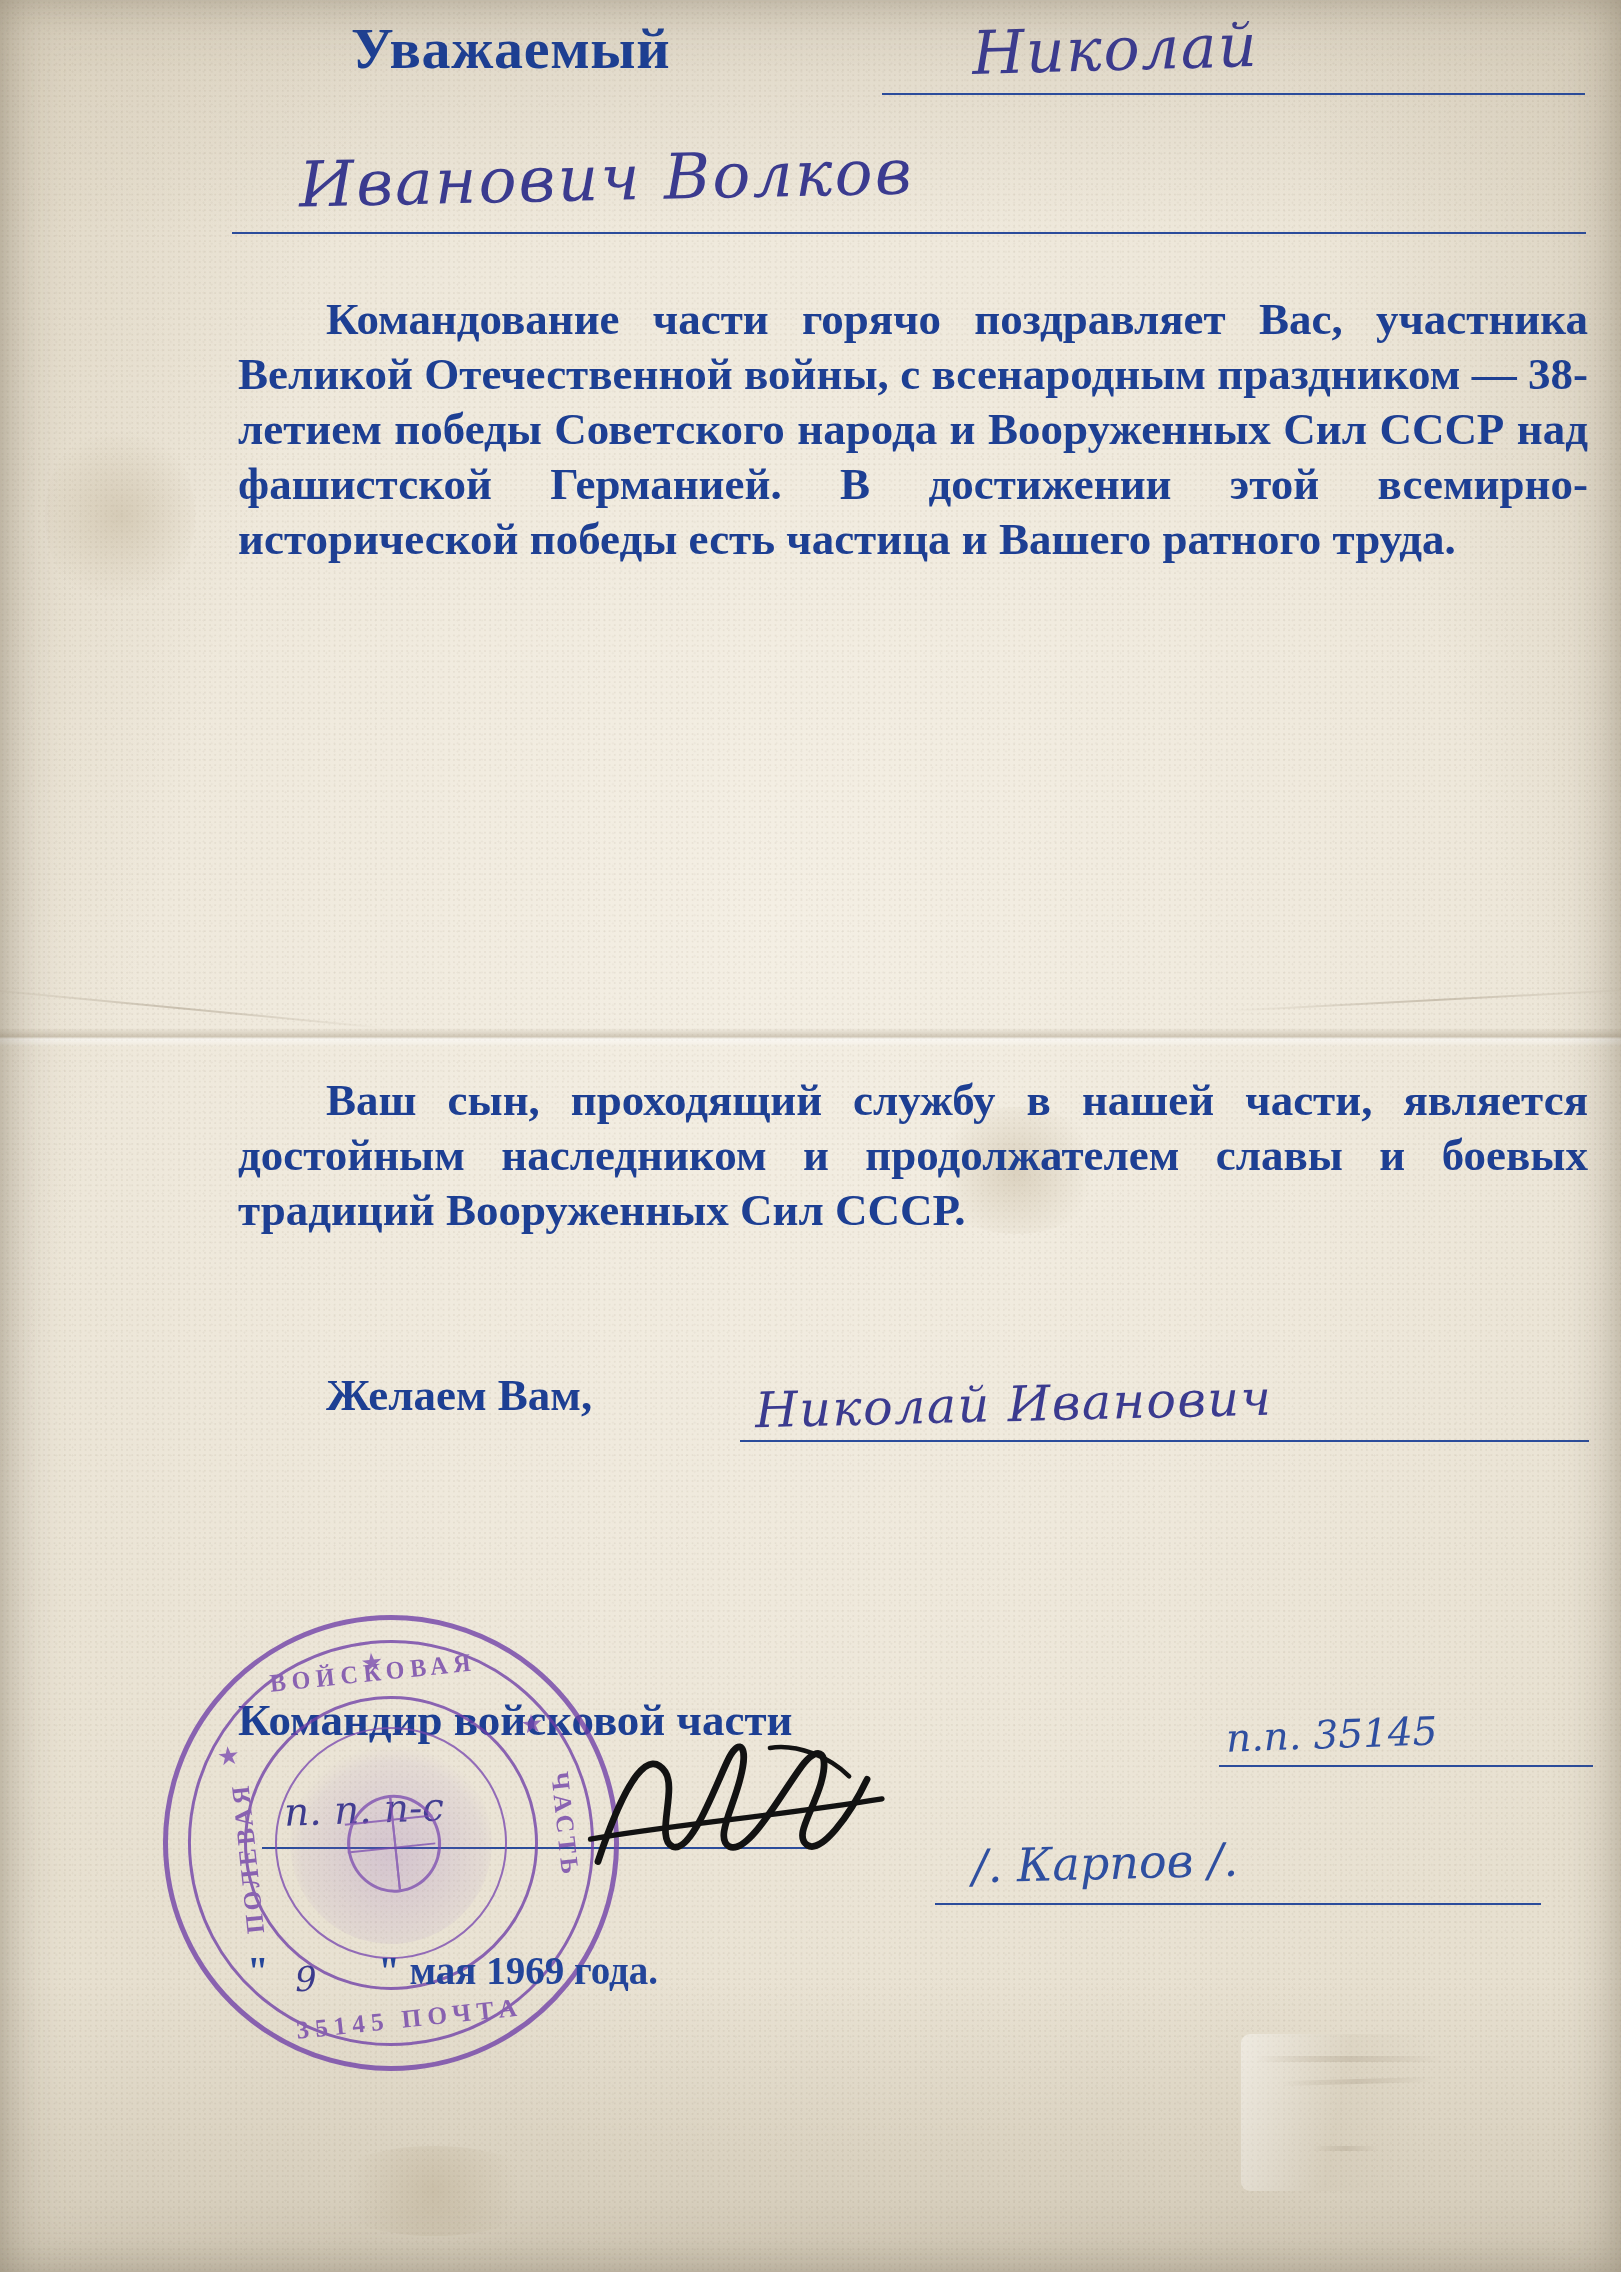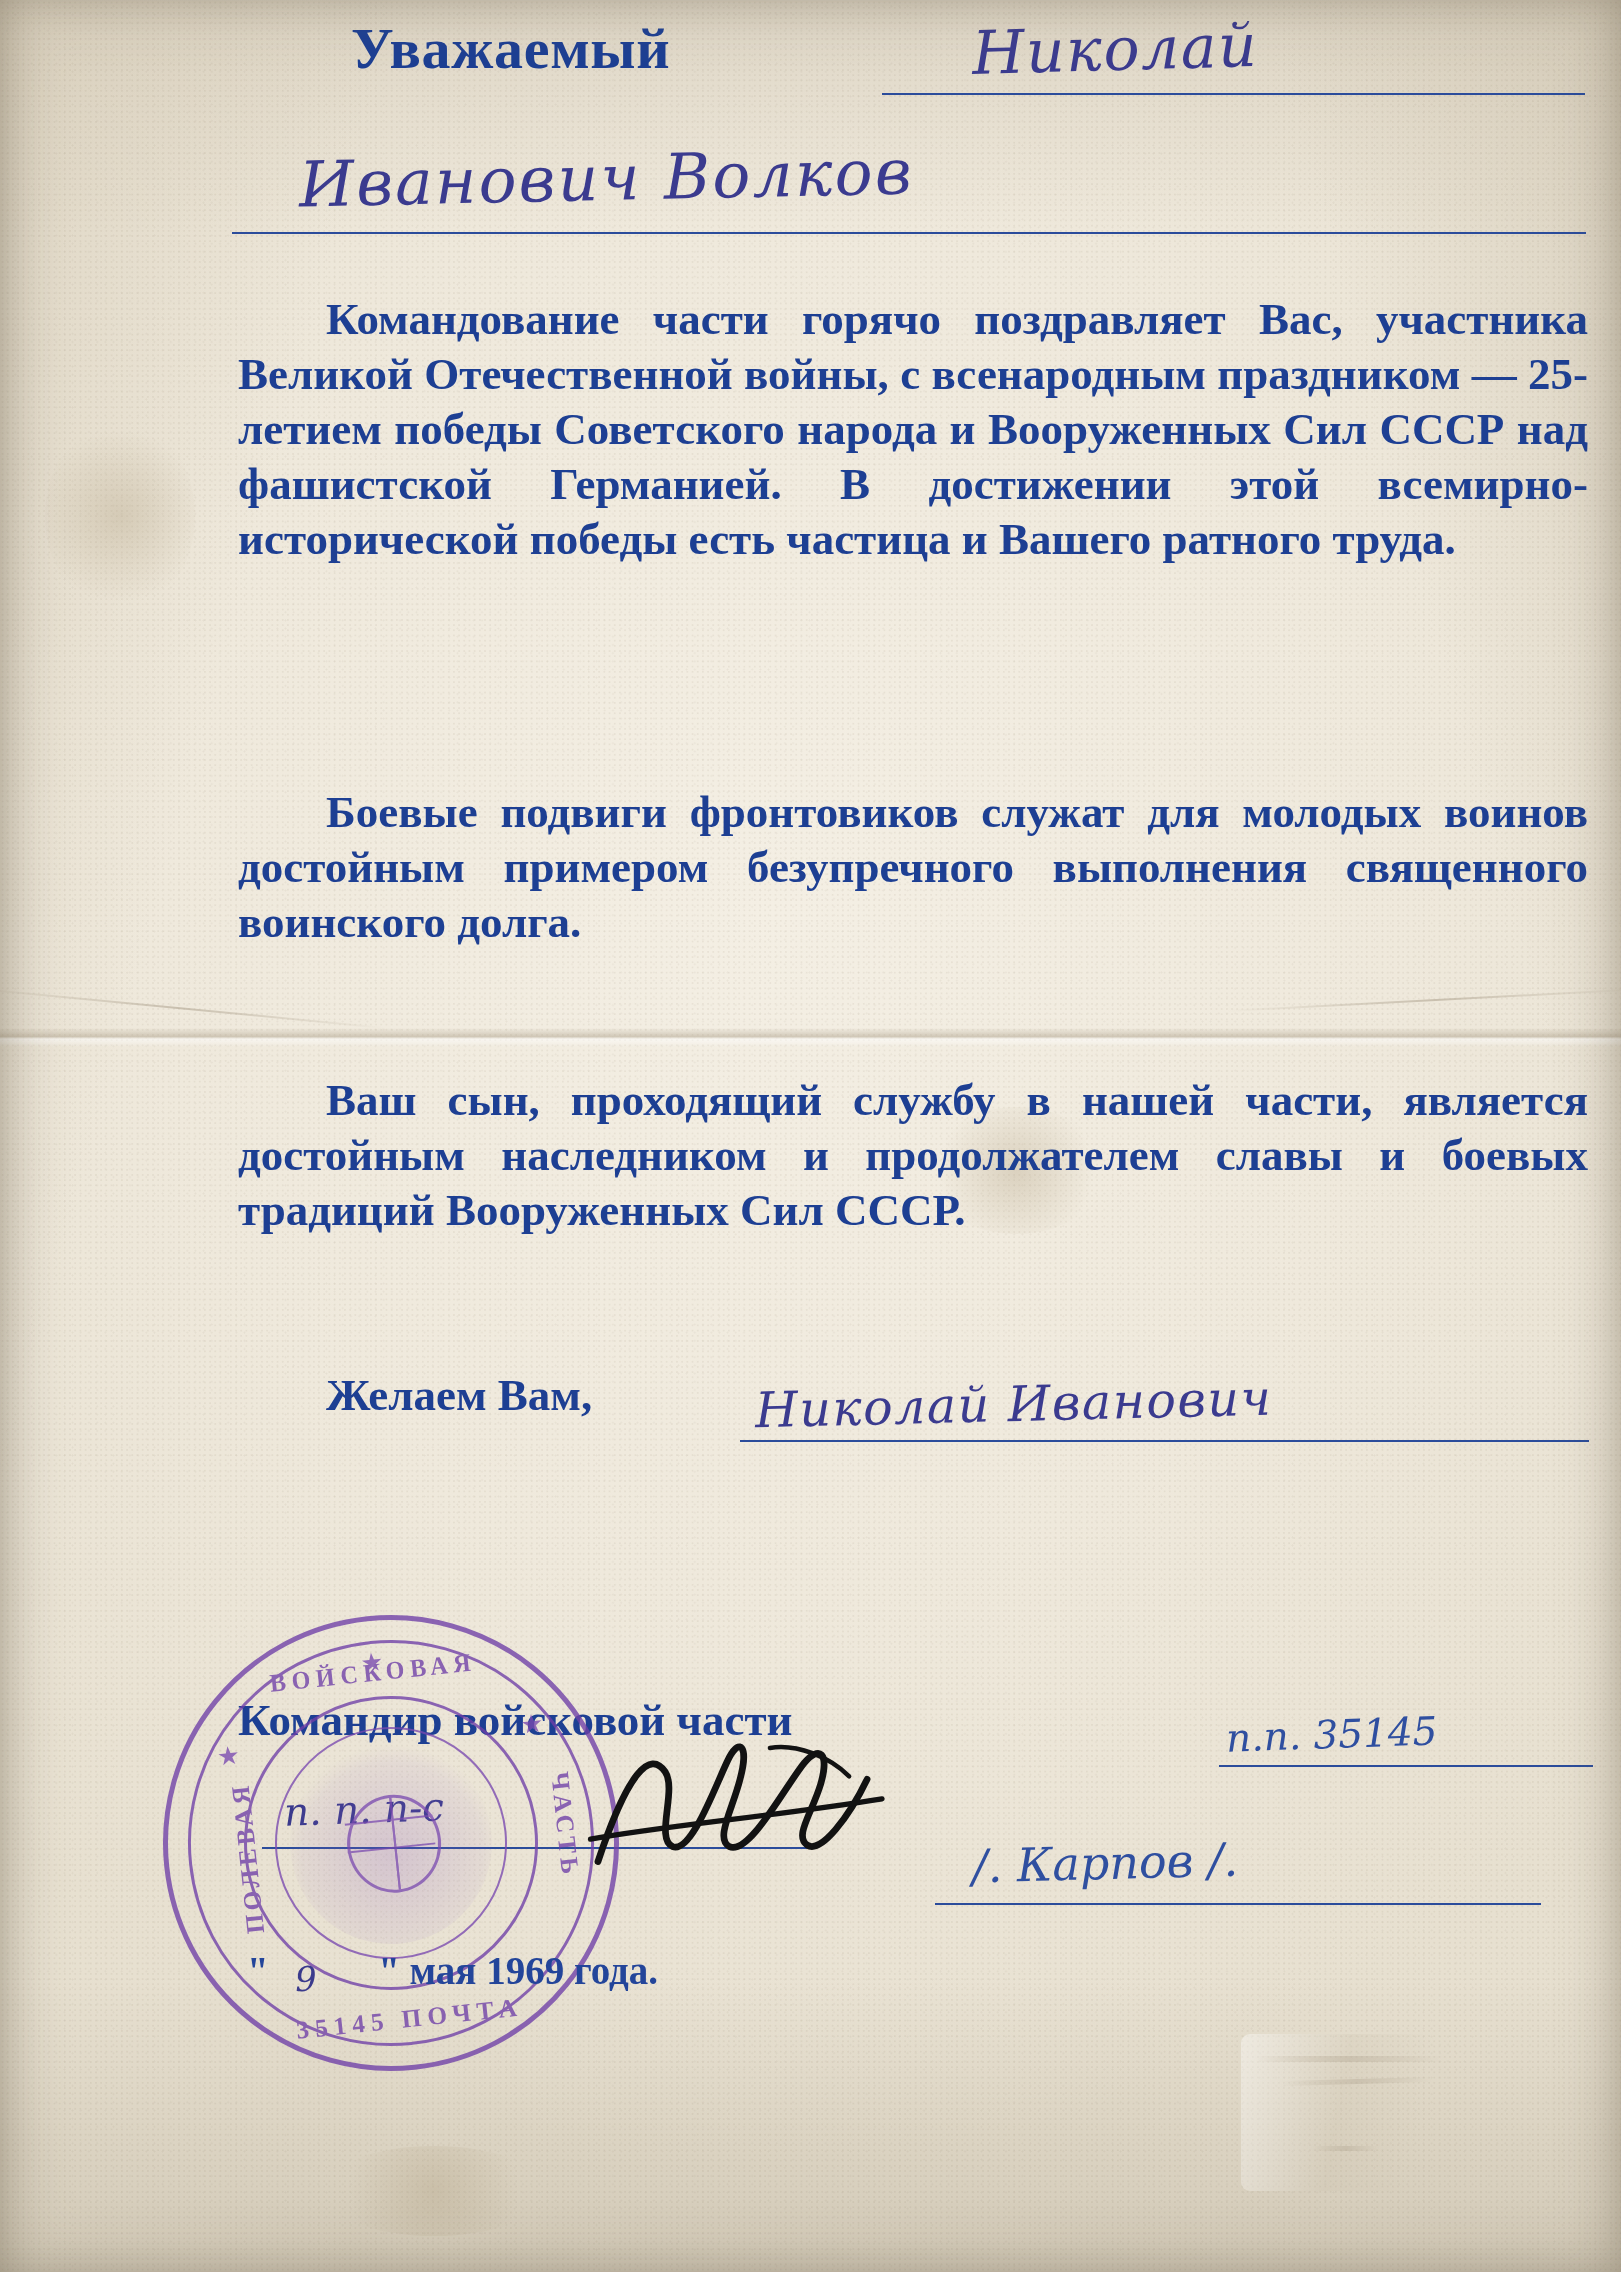--- a/index.html
+++ b/index.html
@@ -332,26 +332,23 @@
   <div id="content">
 
     <div class="title">Уважаемый</div>
     <div class="rule r1"></div>
     <div class="rule r2"></div>
 
     <div class="hand name1">Николай</div>
     <div class="hand name2">Иванович Волков</div>
 
     <div class="body-block" id="p1">
-      <p>Командование части горячо поздравляет Вас, участника Великой Отечественной войны, с всенародным праздником — 25-летием победы Советского народа и Вооруженных Сил СССР над фашистской Германией. В достижении этой всемирно-исторической победы есть частица и Вашего ратного труда.</p>
-    </div>
-
-    <div class="body-block" id="p2">
-      <p>Боевые подвиги фронтовиков служат для молодых воинов достойным примером безупречного выполнения священного воинского долга.</p>
-    </div>
+      <p>Командование части горячо поздравляет Вас, участника Великой Отечественной войны, с всенародным праздником — 38-летием победы Советского народа и Вооруженных Сил СССР над фашистской Германией. В достижении этой всемирно-исторической победы есть частица и Вашего ратного труда.</p>
+    </div>
+
 
     <div class="body-block" id="p3">
       <p>Ваш сын, проходящий службу в нашей части, является достойным наследником и продолжателем славы и боевых традиций Вооруженных Сил СССР.</p>
     </div>
 
     <div class="body-block" id="p4">
       <p class="wishline">Желаем Вам,</p>
     </div>
     <div class="hand name3">Николай Иванович</div>
     <div class="rule r3"></div>

